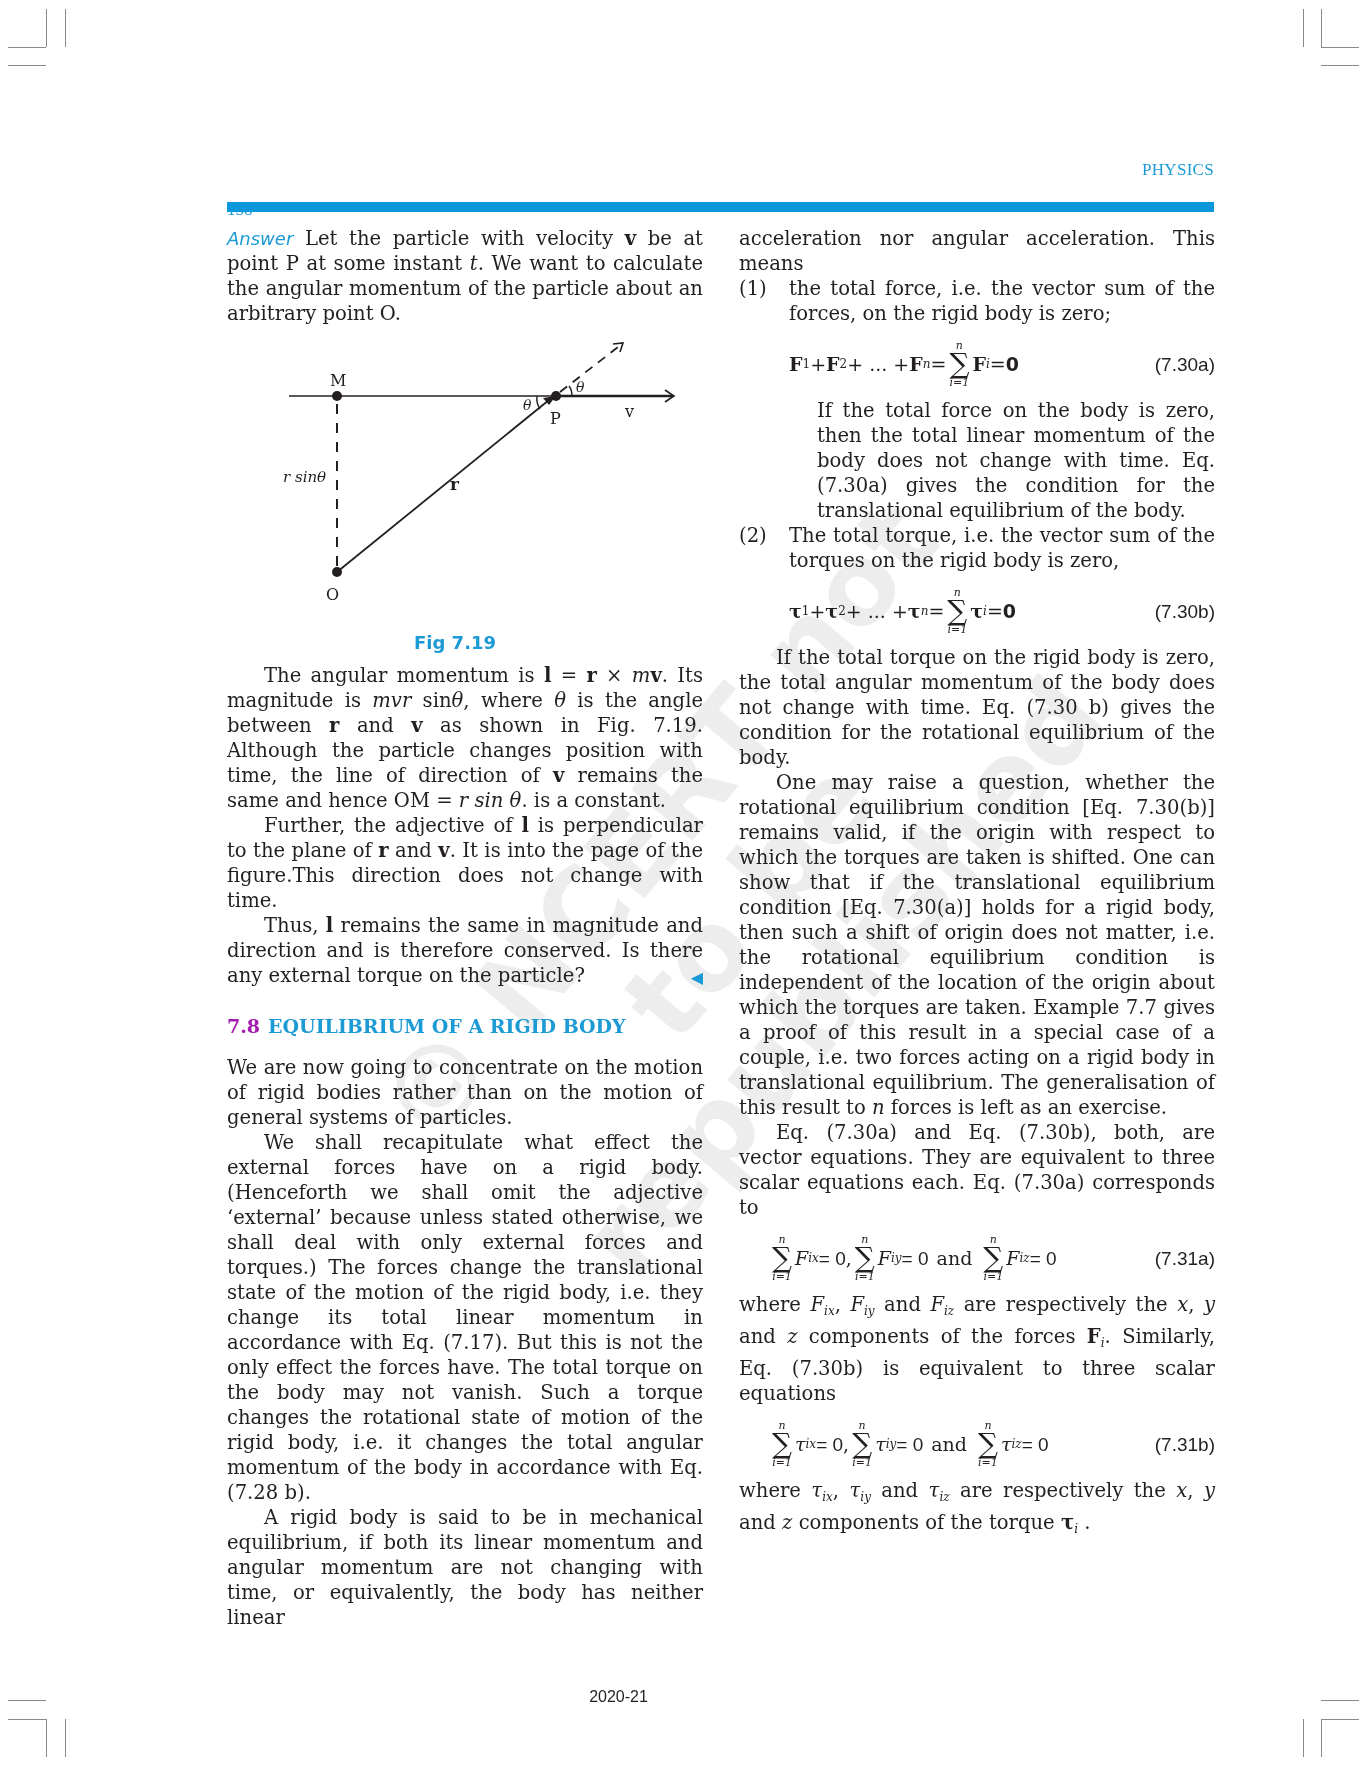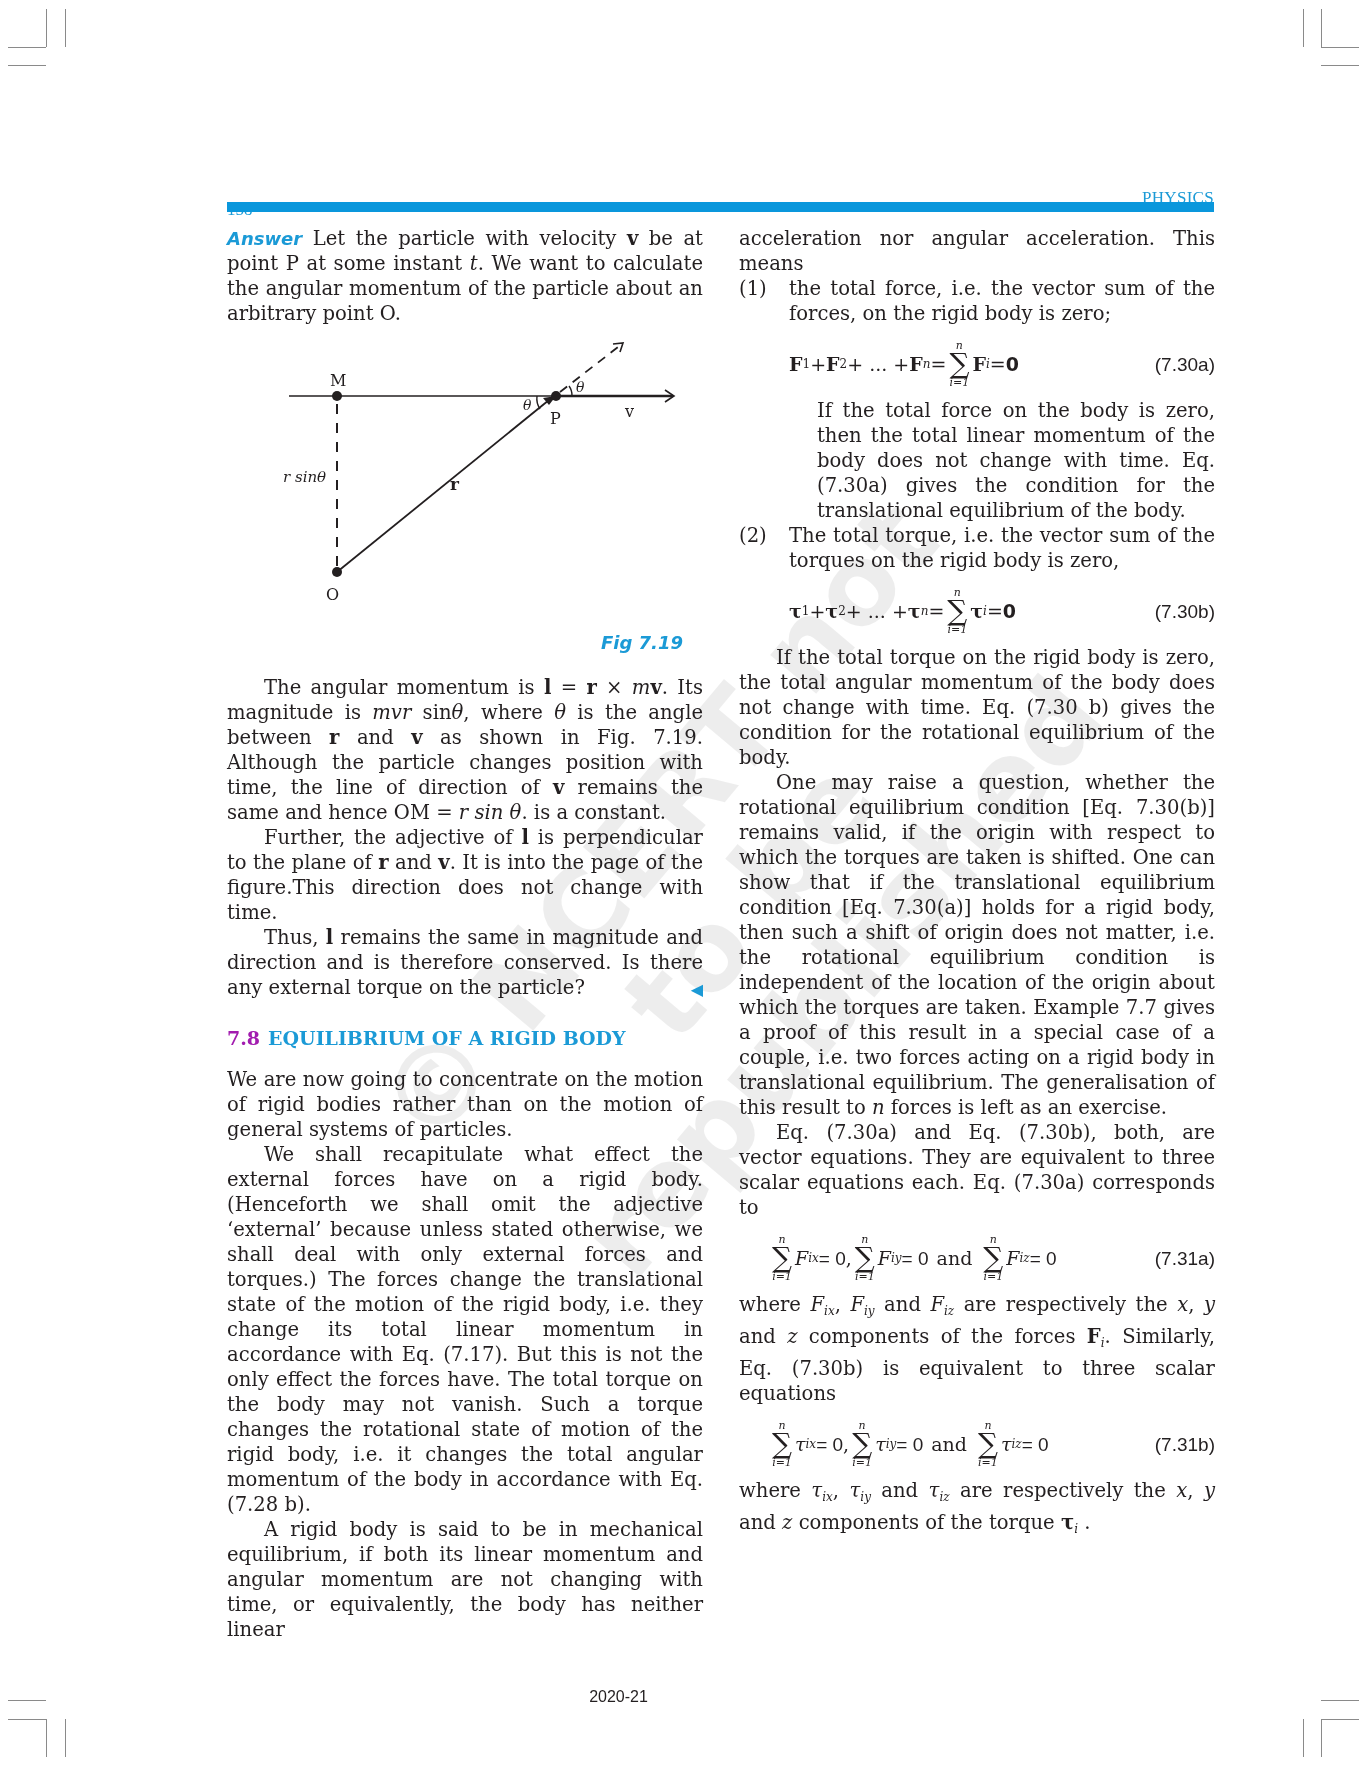--- a/index.html
+++ b/index.html
@@ -3,36 +3,36 @@
 <meta charset="utf-8">
 <style>
   * { box-sizing: border-box; margin: 0; padding: 0; }
   html, body { width: 1368px; height: 1766px; background: #ffffff; overflow: hidden; }
   body { position: relative; font-family: "DejaVu Serif", "Liberation Serif", serif; color: #231f20; }
 
   
   .crop { position: absolute; background: #8a8a8a; }
 
   .page-num { position: absolute; left: 227px; top: 172px; font-size: 17px; color: #1b9ad6; font-family: "Liberation Serif", serif; margin-top: 28px; }
-  .running-head { position: absolute; right: 154px; top: 188px; font-size: 17px; color: #1b9ad6; font-family: "Liberation Serif", serif; letter-spacing: 0.3px; }
+  .running-head { position: absolute; right: 154px; top: 160px; font-size: 17px; color: #1b9ad6; font-family: "Liberation Serif", serif; letter-spacing: 0.3px; }
   .head-rule { position: absolute; left: 227px; top: 202px; width: 987px; height: 10px; background: #0a97dc; }
 
   .col { position: absolute; top: 226px; width: 476px; font-size: 19.6px; line-height: 25px; }
   .col-left { left: 227px; }
   .col-right { left: 739px; }
 
   p { text-align: justify; }
   .indent { text-indent: 37px; }
-  .answer { color: #1b9ad6; font-weight: bold; font-style: italic; font-family: "DejaVu Sans", sans-serif; font-size: 18px; margin-top: 24px; }
+  .answer { color: #1b9ad6; font-weight: normal; font-style: italic; font-family: "DejaVu Sans", sans-serif; font-size: 18px; margin-top: 24px; }
   b.v { font-weight: bold; }
   i { font-style: italic; }
 
   .figure { position: relative; height: 292px; margin-top: 8px; }
   .figure svg { position: absolute; left: 0; top: 0; }
-  .fig-caption { text-align: right; color: #1b9ad6; font-weight: bold; font-style: italic; font-family: "DejaVu Sans", sans-serif; font-size: 18px; margin-top: 4px; margin-bottom: 20px; padding-right: 20px; }
+  .fig-caption { text-align: center; color: #1b9ad6; font-weight: bold; font-family: "DejaVu Sans", sans-serif; font-size: 18px; margin-top: 4px; margin-bottom: 8px; padding-right: 20px; }
 
   .end-marker { float: right; color: #1b9ad6; font-size: 16px; margin-top: 2px; }
 
   .section-head { margin-top: 26px; margin-bottom: 16px; font-family: "DejaVu Serif", serif; font-weight: bold; font-size: 19px; }
   .section-num { color: #a21caf; margin-right: 8px; }
   .section-title { color: #1b9ad6; }
 
   .list-item { display: flex; }
   .list-num { width: 50px; flex: none; }
   .list-body { flex: 1; text-align: justify; }

